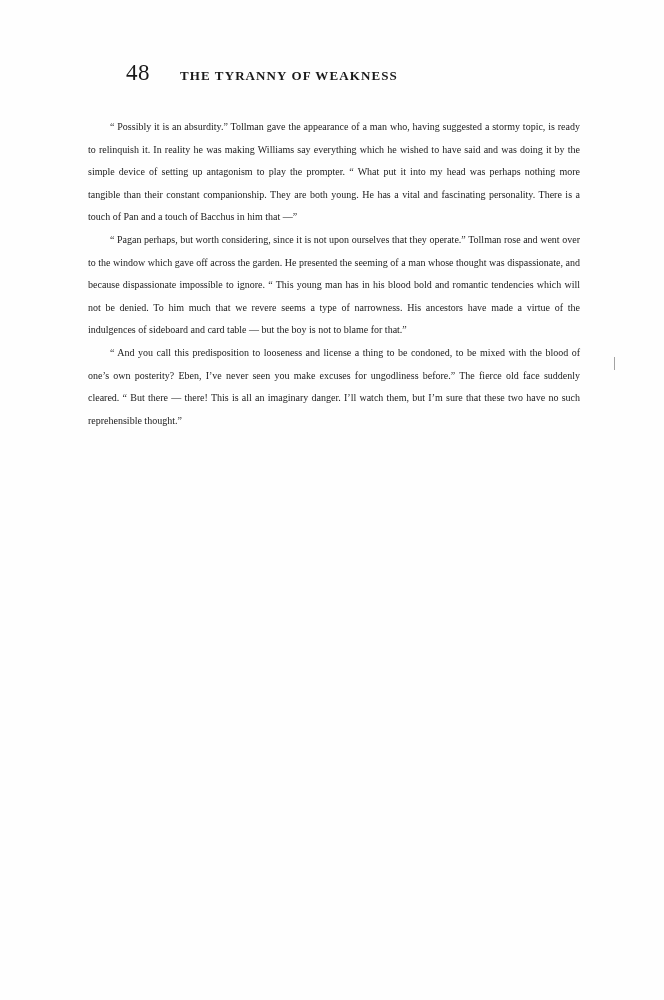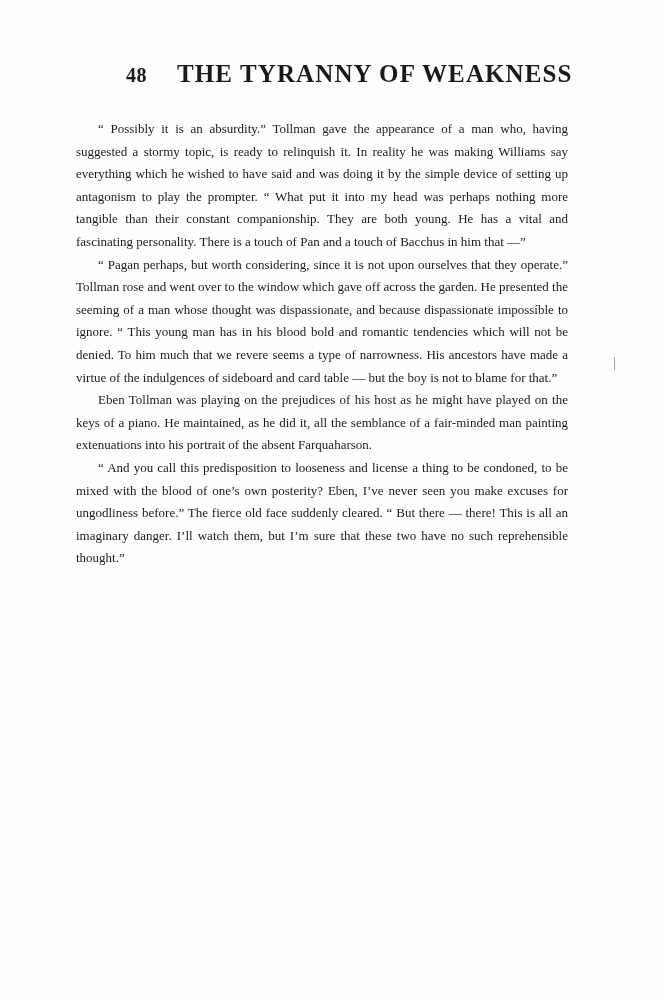--- a/index.html
+++ b/index.html
@@ -23,40 +23,40 @@
     padding: 60px 56px 40px 56px;
   }
   .header {
     display: flex;
     align-items: baseline;
     margin-left: 70px;
     margin-bottom: 30px;
     letter-spacing: 0.5px;
   }
   .folio {
-    font-size: 20px;
-    font-weight: bold;
+    font-size: 23px;
+    font-weight: normal;
     font-family: "Liberation Serif", serif;
     margin-right: 30px;
   }
   .running-head {
-    font-size: 25px;
+    font-size: 13px;
     font-weight: bold;
     letter-spacing: 1.1px;
     font-family: "Liberation Serif", serif;
   }
   .body-text {
-    font-size: 13px;
+    font-size: 10px;
     line-height: 22.6px;
     text-align: justify;
     text-justify: inter-word;
     -webkit-hyphens: none;
     hyphens: none;
     width: 492px;
-    margin-left: 20px;
+    margin-left: 32px;
   }
   .body-text p {
     margin: 0;
     text-indent: 22px;
   }
   .stray-mark {
     position: absolute;
     left: 614px;
     top: 357px;
     width: 1px;
@@ -71,19 +71,18 @@
 <div class="page">
 
   <div class="header">
     <span class="folio">48</span>
     <span class="running-head">THE TYRANNY OF WEAKNESS</span>
   </div>
 
   <div class="body-text">
     <p>“ Possibly it is an absurdity.” Tollman gave the appearance of a man who, having suggested a stormy topic, is ready to relinquish it. In reality he was making Williams say everything which he wished to have said and was doing it by the simple device of setting up antagonism to play the prompter. “ What put it into my head was perhaps nothing more tangible than their constant companionship. They are both young. He has a vital and fascinating personality. There is a touch of Pan and a touch of Bacchus in him that —”</p>
     <p>“ Pagan perhaps, but worth considering, since it is not upon ourselves that they operate.” Tollman rose and went over to the window which gave off across the garden. He presented the seeming of a man whose thought was dispassionate, and because dispassionate impossíble to ignore. “ This young man has in his blood bold and romantic tendencies which will not be denied. To him much that we revere seems a type of narrowness. His ancestors have made a virtue of the indulgences of sideboard and card table — but the boy is not to blame for that.”</p>
-    <p>Eben Tollman was playing on the prejudices of his host as he might have played on the keys of a piano. He maintained, as he did it, all the semblance of a fair-minded man painting extenuations into his portrait of the absent Farquaharson.</p>
     <p>“ And you call this predisposition to looseness and license a thing to be condoned, to be mixed with the blood of one’s own posterity? Eben, I’ve never seen you make excuses for ungodliness before.” The fierce old face suddenly cleared. “ But there — there! This is all an imaginary danger. I’ll watch them, but I’m sure that these two have no such reprehensible thought.”</p>
   </div>
 
   <div class="stray-mark"></div>
 
 </div>
 
 </body></html>

